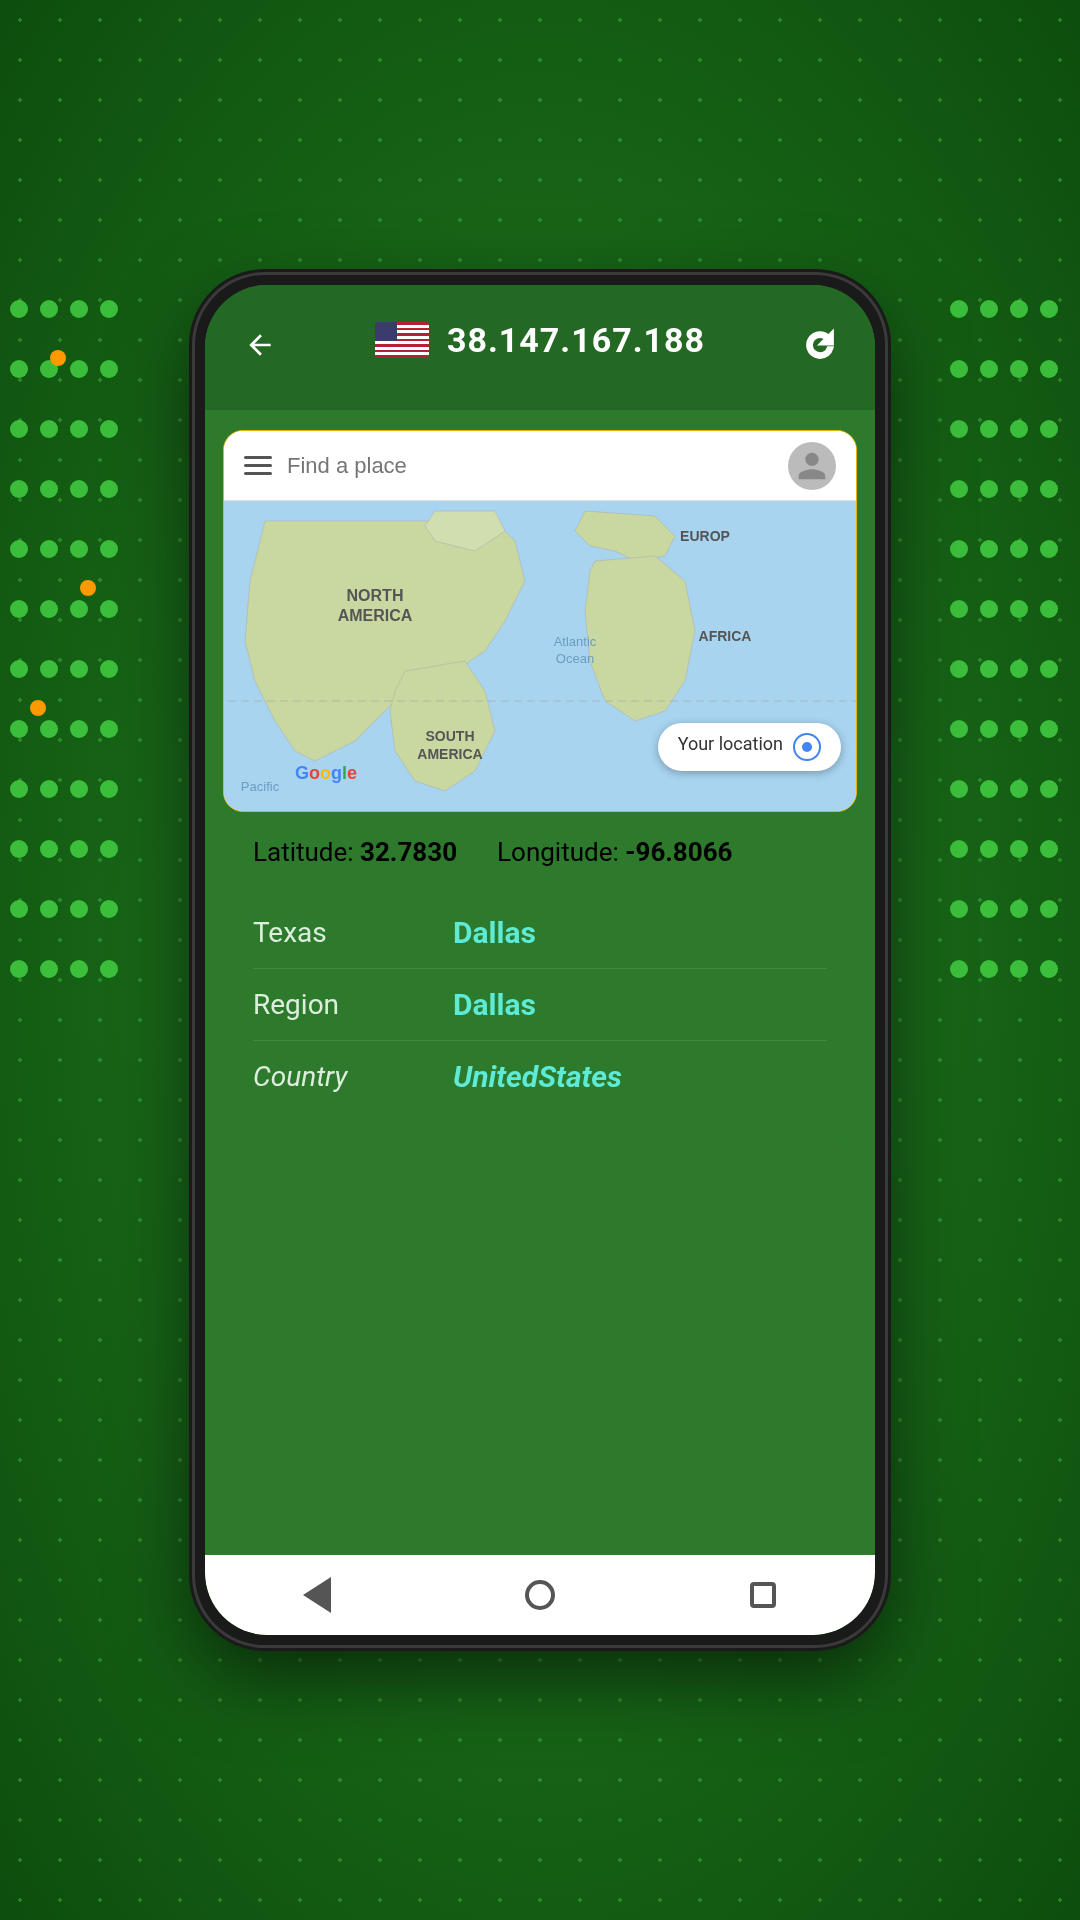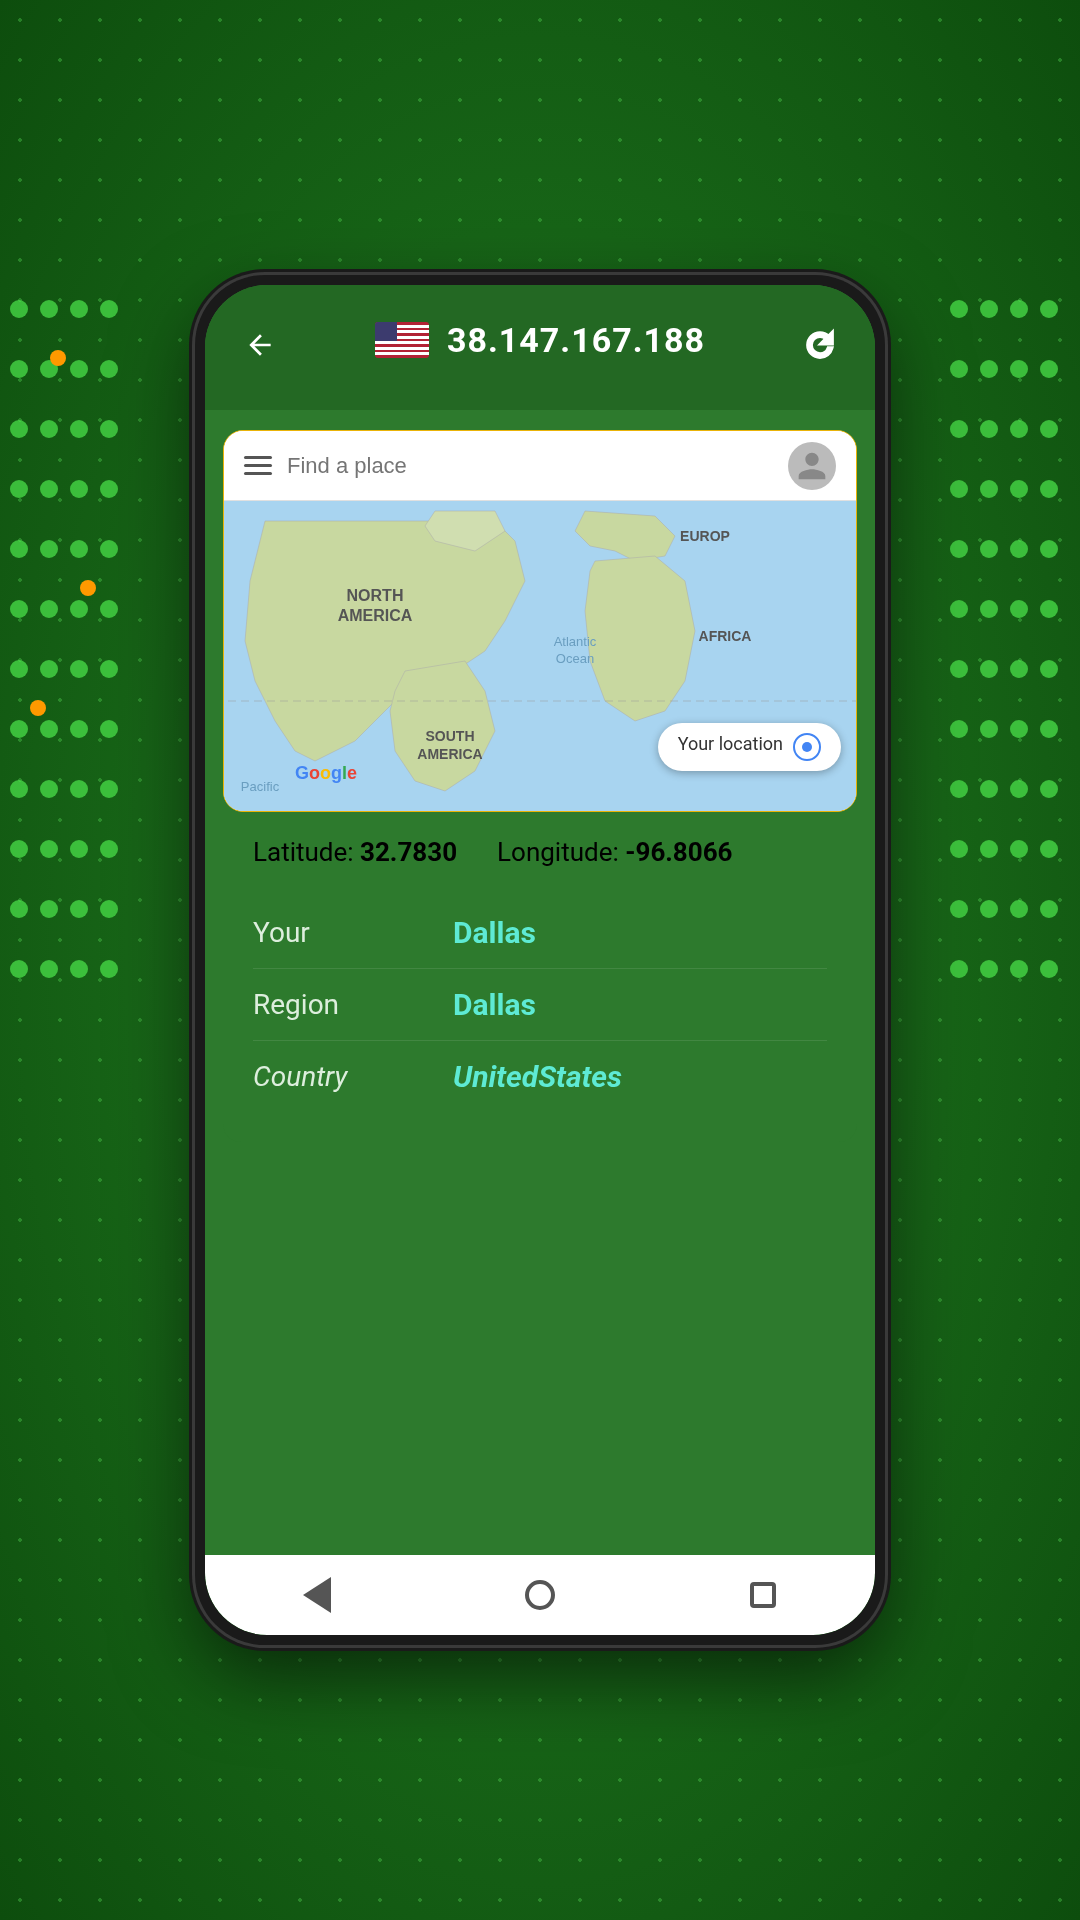--- a/index.html
+++ b/index.html
@@ -595,21 +595,21 @@
           <span class="coord-label">Latitude:</span>
           <span class="coord-value">32.7830</span>
         </div>
         <div class="coord-item">
           <span class="coord-label">Longitude:</span>
           <span class="coord-value">-96.8066</span>
         </div>
       </div>
 
       <div class="info-row">
-        <span class="info-label">Your</span>
+        <span class="info-label">Texas</span>
         <span class="info-value">Dallas</span>
       </div>
 
       <div class="info-row">
         <span class="info-label">Region</span>
         <span class="info-value">Dallas</span>
       </div>
 
       <div class="info-row">
         <span class="info-label">Country</span>

